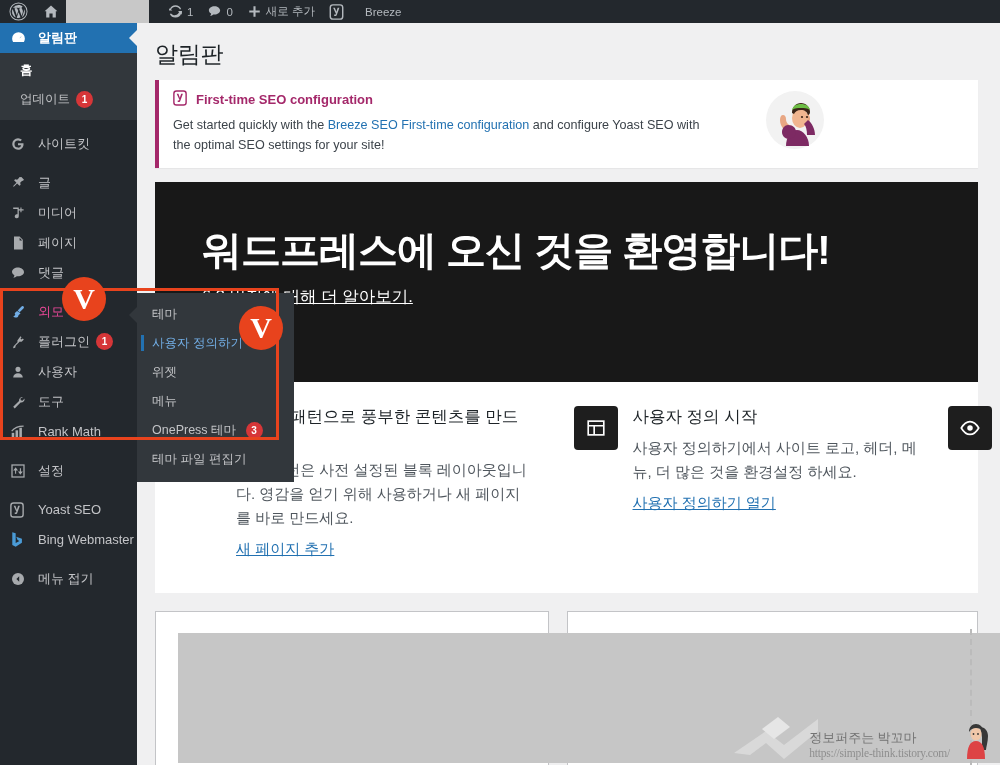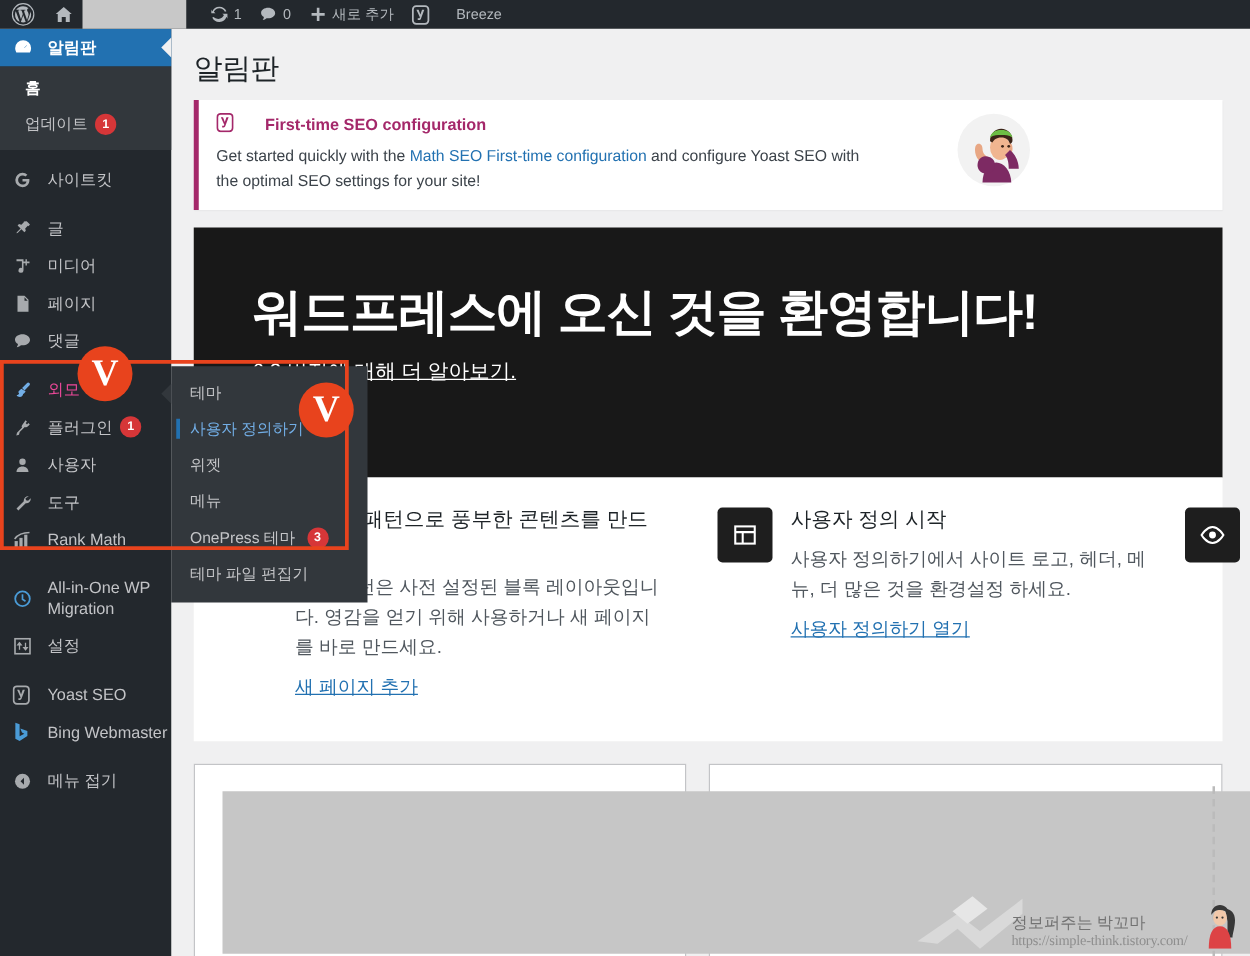--- a/index.html
+++ b/index.html
@@ -94,21 +94,21 @@
     padding: 16px 0 10px 18px; letter-spacing: -0.3px;
   }
 
   
   .notice {
     position: relative; margin: 0 22px 0 18px; background: #fff;
     border-left: 4px solid #a4286a; padding: 10px 14px 13px 14px;
     min-height: 79px; box-shadow: 0 1px 1px rgba(0,0,0,.04);
   }
   .notice-head {
-    display: flex; align-items: center; gap: 25px;
+    display: flex; align-items: center; gap: 9px;
     color: #a4286a; font-weight: 700; font-size: 13px; margin-bottom: 7px;
   }
   .notice-body { font-size: 12.6px; color: #3c434a; line-height: 1.55; max-width: 530px; }
   .notice-body a { color: #2271b1; }
   .notice-illus { position: absolute; right: 152px; top: 9px; width: 62px; height: 62px; }
 
   
   .welcome {
     position: relative; margin: 14px 22px 0 18px; background: #181818;
     min-height: 200px; overflow: hidden;
@@ -350,29 +350,20 @@
             <rect x="6.5" y="6" width="3" height="9" fill="#a7aaad"></rect>
             <rect x="11" y="3" width="3" height="12" fill="#a7aaad"></rect>
             <path d="M2 7c3-4 8-6 14-6" stroke="#a7aaad" stroke-width="1.4" fill="none"></path>
           </svg>
       </span>
       <span class="lbl">Rank Math</span>
     </div>
 
     <div class="menu-sep"></div>
 
-    <div class="menu-row">
-      <span class="ico">
-        <svg width="16" height="16" viewBox="0 0 20 20">
-            <circle cx="10" cy="10" r="7.3" fill="none" stroke="#4a9bd6" stroke-width="1.8"></circle>
-            <path d="M10 5.5v5l3 2" stroke="#4a9bd6" stroke-width="1.7" fill="none"></path>
-          </svg>
-      </span>
-      <span class="lbl" style="line-height:1.3">All-in-One WP Migration</span>
-    </div>
 
     <div class="menu-row">
       <span class="ico">
         <svg width="16" height="16" viewBox="0 0 20 20">
             <rect x="2.5" y="2.5" width="15" height="15" fill="none" stroke="#a7aaad" stroke-width="1.6"></rect>
             <path d="M7 6.5v7M7 6.5l-1.7 2.2h3.4zM13 13.5v-7M13 13.5l1.7-2.2h-3.4z" stroke="#a7aaad" stroke-width="1.3" fill="#a7aaad"></path>
           </svg>
       </span>
       <span class="lbl">설정</span>
     </div>
@@ -432,21 +423,21 @@
       <div class="notice-head">
         <span>
           <svg width="14" height="16" viewBox="0 0 16 18">
               <rect x="1" y="1" width="14" height="16" rx="3" fill="none" stroke="#a4286a" stroke-width="1.6"></rect>
               <path fill="#a4286a" d="M4.2 4.2h2l1.6 4.4 1.5-4.4h2l-3 8.1c-.3.8-.7 1.3-1.6 1.3H5.4v-1.7h1c.4 0 .6-.1.8-.5l.1-.3z"></path>
             </svg>
         </span>
         <span>First-time SEO configuration</span>
       </div>
       <div class="notice-body">
-        <span>Get started quickly with the </span><a>Math SEO First-time configuration</a><span> and configure Yoast SEO with the optimal SEO settings for your site!</span>
+        <span>Get started quickly with the </span><a>Breeze SEO First-time configuration</a><span> and configure Yoast SEO with the optimal SEO settings for your site!</span>
       </div>
       <svg class="notice-illus" viewBox="0 0 62 62">
         <circle cx="31" cy="31" r="29" fill="#f2f2f2"></circle>
         <path d="M22 57c0-9 5-16 11-16s12 7 12 16z" fill="#7d2a63"></path>
         <path d="M41 24c3 0 5 2 5 6 0 3-2 6-5 7-3 0-5-3-5-7s2-6 5-6z" fill="#e8a784"></path>
         <ellipse cx="36" cy="29" rx="8" ry="10" fill="#f0b590"></ellipse>
         <path d="M28 24c0-6 4-10 9-10s9 4 9 9c0 2-1 3-2 3-1-3-3-5-7-5s-6 2-7 4z" fill="#3a2418"></path>
         <path d="M28 21c1-4 4-6 9-6s8 2 9 6c-3-2-6-2-9-2s-6 0-9 2z" fill="#6dbe45"></path>
         <path d="M44 31c4 3 7 9 7 15h-8c0-5-1-9-3-11z" fill="#7d2a63"></path>
         <path d="M26 43c-6-1-10-6-10-12 0-3 1-5 3-5s3 2 3 4c0 4 3 7 7 7z" fill="#e8a784"></path>

